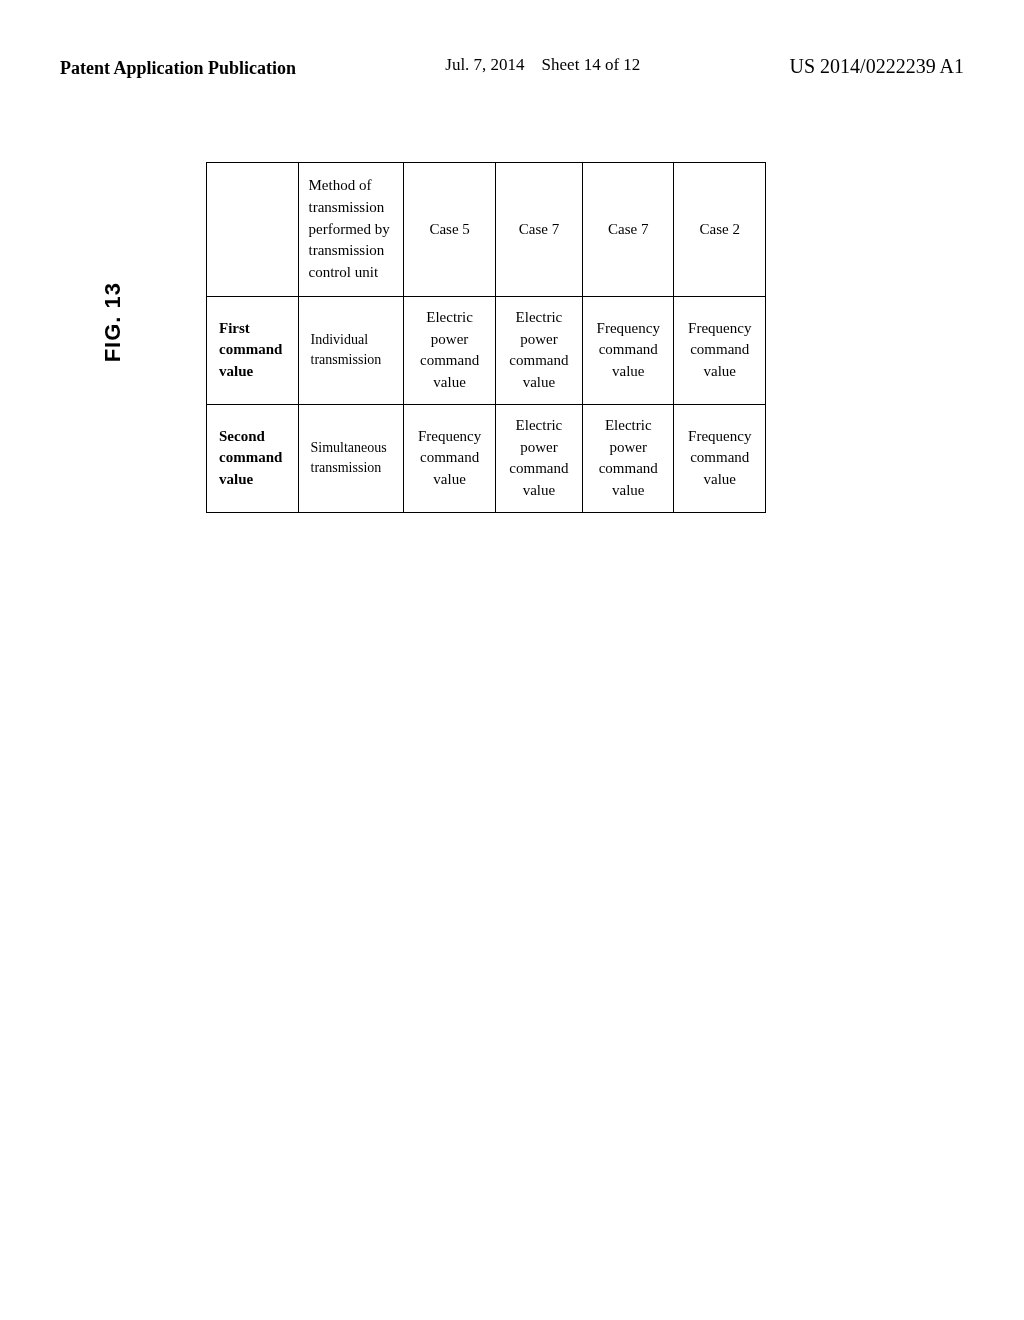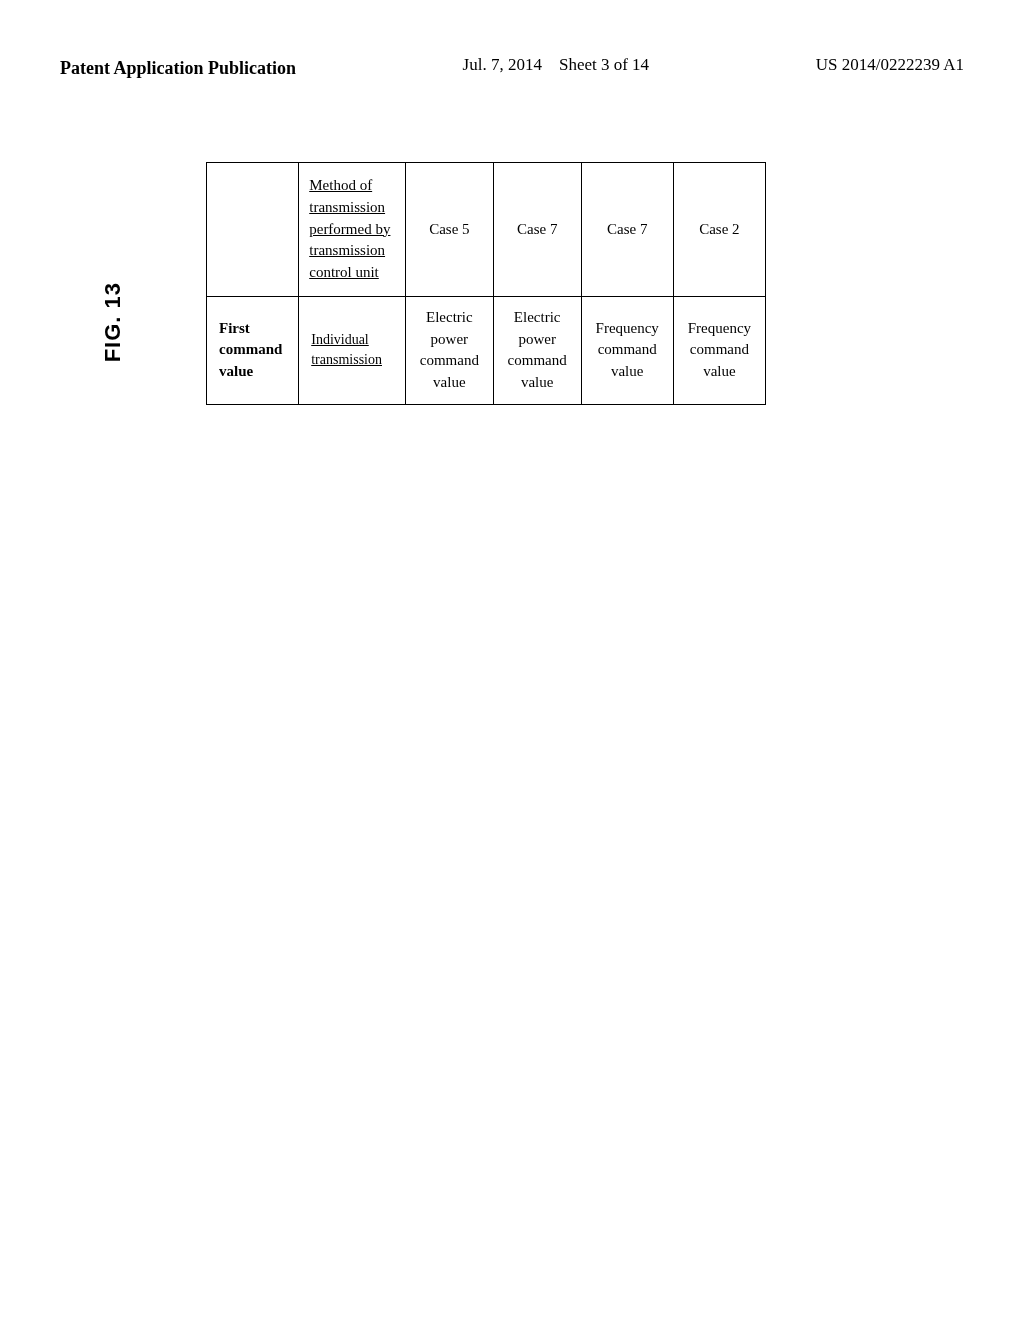--- a/index.html
+++ b/index.html
@@ -42,21 +42,21 @@
     }
 
     .header-center {
       font-size: 17px;
       font-family: 'Times New Roman', Times, serif;
       text-align: center;
       white-space: nowrap;
     }
 
     .header-right {
-      font-size: 17px;
+      font-size: 20px;
       font-family: 'Times New Roman', Times, serif;
       white-space: nowrap;
     }
 
     .main-content {
       display: flex;
       flex-direction: row;
       padding: 60px 60px 60px 60px;
       gap: 60px;
       align-items: flex-start;
@@ -101,21 +101,20 @@
       text-align: center;
       font-size: 15px;
       vertical-align: middle;
       padding: 12px 10px;
     }
 
     .col-row-header {
       text-align: left !important;
       font-size: 14px;
       line-height: 1.45;
-      text-decoration: underline;
     }
 
     .col-label {
       text-align: left !important;
       font-size: 15px;
       font-weight: bold;
       line-height: 1.45;
     }
 
     .col-case {
@@ -130,21 +129,21 @@
   </style>
 </head>
 <body>
 
 <div class="page">
 
   <div class="header">
     <div class="header-left">Patent Application Publication</div>
     <div class="header-center">
       <span>Jul. 7, 2014</span>&nbsp;&nbsp;&nbsp;
-      <span>Sheet 3 of 14</span>
+      <span>Sheet 14 of 12</span>
     </div>
     <div class="header-right">US 2014/0222239 A1</div>
   </div>
 
   <div class="main-content">
 
     <div class="figure-label">FIG. 13</div>
 
     <div class="table-container">
       <table>
@@ -161,19 +160,27 @@
 
           <tr>
             <td class="col-label">First<br>command<br>value</td>
             <td class="col-row-header">Individual<br>transmission</td>
             <td class="col-case">Electric<br>power<br>command<br>value</td>
             <td class="col-case">Electric<br>power<br>command<br>value</td>
             <td class="col-case">Frequency<br>command<br>value</td>
             <td class="col-case">Frequency<br>command<br>value</td>
           </tr>
 
+          <tr>
+            <td class="col-label">Second<br>command<br>value</td>
+            <td class="col-row-header">Simultaneous<br>transmission</td>
+            <td class="col-case">Frequency<br>command<br>value</td>
+            <td class="col-case">Electric<br>power<br>command<br>value</td>
+            <td class="col-case">Electric<br>power<br>command<br>value</td>
+            <td class="col-case">Frequency<br>command<br>value</td>
+          </tr>
         </tbody>
       </table>
     </div>
 
   </div>
 
 </div>
 
 </body></html>

